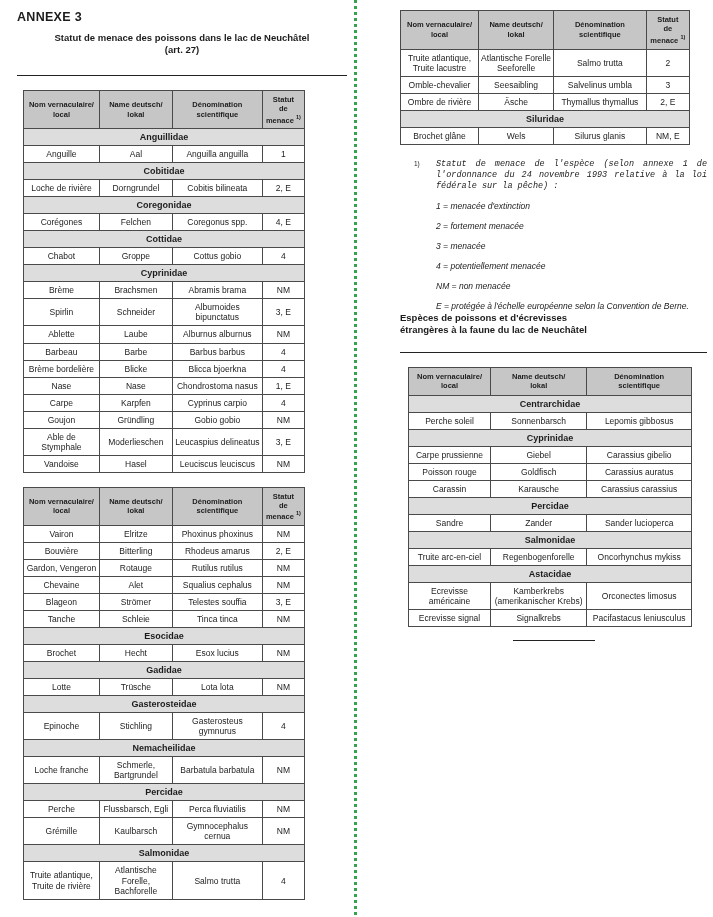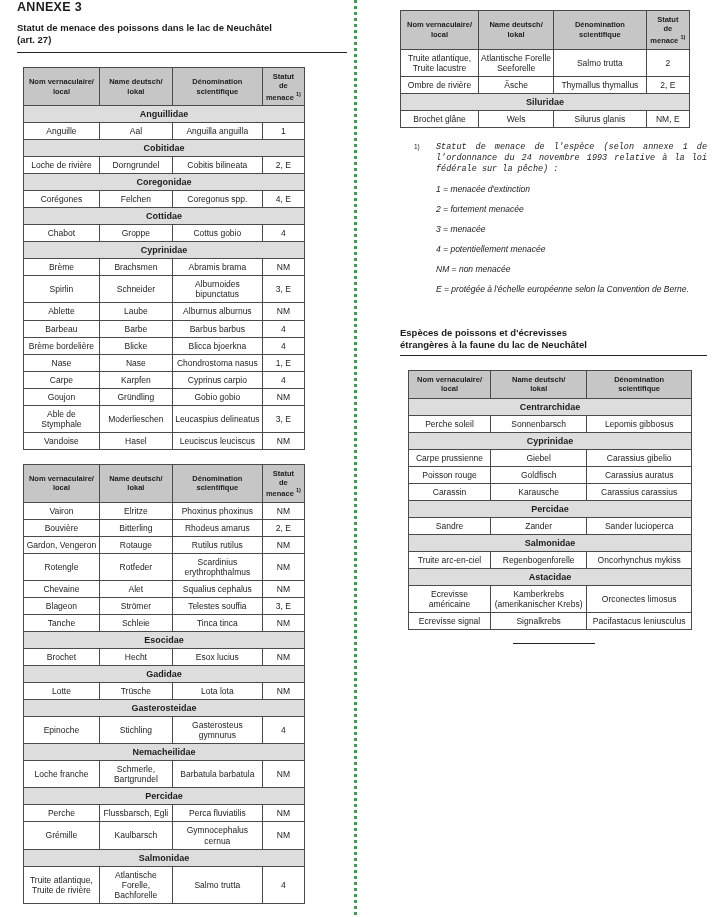--- a/index.html
+++ b/index.html
@@ -5,26 +5,26 @@
   html,body{margin:0;padding:0;}
   body{
     width:713px;height:917px;position:relative;background:#ffffff;
     font-family:"Liberation Sans","DejaVu Sans",sans-serif;color:#1c1c1c;
     overflow:hidden;
   }
   .divider{
     position:absolute;left:354px;top:0;bottom:0;width:3px;
     background-image:repeating-linear-gradient(to bottom,var(--green) 0 3px,transparent 3px 6px);
   }
-  .col-left{position:absolute;left:17px;top:0;width:330px;}
+  .col-left{position:absolute;left:17px;top:10px;width:330px;}
   .col-right{position:absolute;left:400px;top:10px;width:307px;}
 
   .annexe-title{font-size:12.5px;font-weight:bold;letter-spacing:.3px;}
   .subtitle{font-size:9.5px;font-weight:bold;margin-top:8px;line-height:1.25;
-    border-bottom:1.5px solid #222;padding-bottom:6px;white-space:pre-line;}
+    border-bottom:1.5px solid #222;padding-bottom:19px;white-space:pre-line;text-align:center;}
 
   table{border-collapse:collapse;table-layout:fixed;padding-left:16px;}
   .tbl{width:282px;margin:14px 0 0 6px;border:1.5px solid #333;}
   .tbl-r4{width:290px;margin:0;border:1.5px solid #333;}
   .tbl-r3{width:284px;margin:14px 0 0 8px;border:1.5px solid #333;}
   td,th{border:1px solid #4a4a4a;text-align:center;vertical-align:middle;
     overflow:hidden;}
   th{background:var(--header-bg);font-size:7.5px;font-weight:bold;line-height:1.25;
     padding:4px 2px;white-space:pre-line;}
   th sup{font-size:5.5px;}
@@ -36,22 +36,22 @@
   
   .c3-1{width:29%;} .c3-2{width:34%;} .c3-3{width:37%;}
 
   .footnote{margin:14px 0 0 14px;font-style:italic;font-size:8.5px;line-height:1.3;}
   .fn-head{display:flex;}
   .fn-ref{font-size:6.5px;font-style:normal;width:22px;flex:0 0 22px;padding-top:1px;}
   .fn-intro{flex:1;text-align:justify;font-family:Liberation Mono, monospace;}
   .fn-items{margin:4px 0 0 22px;}
   .fn-item{margin-top:9px;}
 
-  .section2-title{font-size:9.5px;font-weight:bold;margin-top:32px;line-height:1.3;
-    border-bottom:1.5px solid #222;padding-bottom:3px;white-space:pre-line;}
+  .section2-title{font-size:9.5px;font-weight:bold;margin-top:0;line-height:1.3;
+    border-bottom:1.5px solid #222;padding-bottom:15px;white-space:pre-line;}
 
   .end-rule{width:82px;height:0;border-top:1.5px solid #222;margin:13px auto 0 auto;}
 </style>
 </head>
 <body style="--green: #35a24f; --header-bg: #c6c6c6; --family-bg: #dddddd;">
 
 <div class="divider"></div>
 
 <div class="col-left">
   <div class="annexe-title">ANNEXE 3</div>
@@ -211,26 +211,20 @@
         <tr class="species-row">
           <td>Bouvière</td>
           <td>Bitterling</td>
           <td>Rhodeus amarus</td>
           <td>2, E</td>
         </tr>
         <tr class="species-row">
           <td>Gardon, Vengeron</td>
           <td>Rotauge</td>
           <td>Rutilus rutilus</td>
-          <td>NM</td>
-        </tr>
-        <tr class="species-row">
-          <td>Rotengle</td>
-          <td>Rotfeder</td>
-          <td>Scardinius erythrophthalmus</td>
           <td>NM</td>
         </tr>
         <tr class="species-row">
           <td>Chevaine</td>
           <td>Alet</td>
           <td>Squalius cephalus</td>
           <td>NM</td>
         </tr>
         <tr class="species-row">
           <td>Blageon</td>
@@ -330,20 +324,26 @@
       </tr>
     </thead>
     <tbody>
         <tr class="species-row">
           <td>Truite atlantique, Truite lacustre</td>
           <td>Atlantische Forelle Seeforelle</td>
           <td>Salmo trutta</td>
           <td>2</td>
         </tr>
         <tr class="species-row">
+          <td>Omble-chevalier</td>
+          <td>Seesaibling</td>
+          <td>Salvelinus umbla</td>
+          <td>3</td>
+        </tr>
+        <tr class="species-row">
           <td>Ombre de rivière</td>
           <td>Äsche</td>
           <td>Thymallus thymallus</td>
           <td>2, E</td>
         </tr>
         <tr class="family-row">
           <td colspan="4">Siluridae</td>
         </tr>
         <tr class="species-row">
           <td>Brochet glâne</td>

